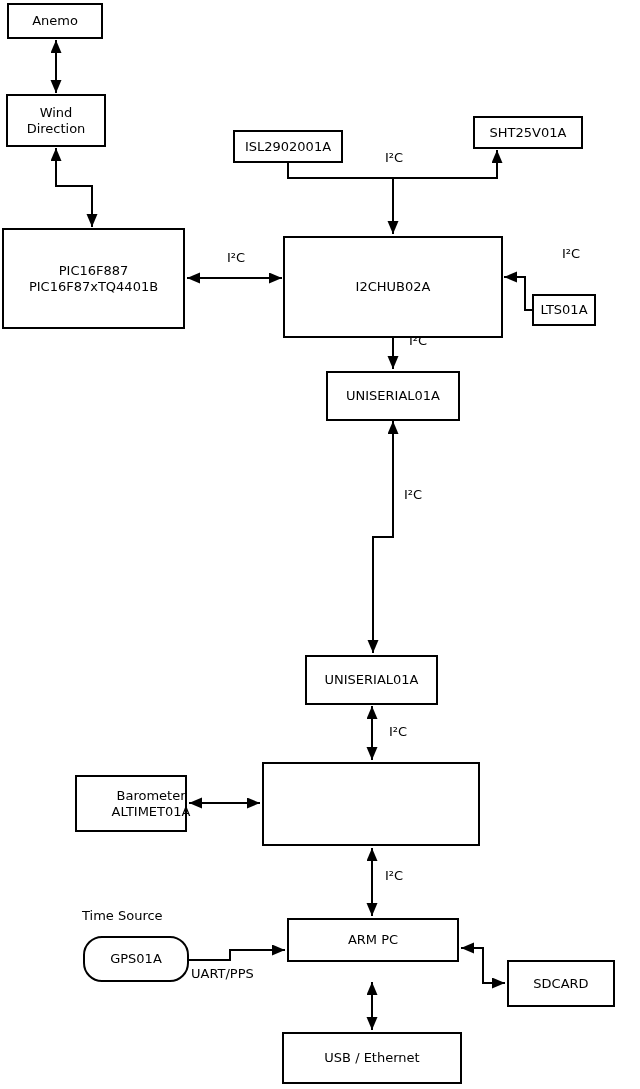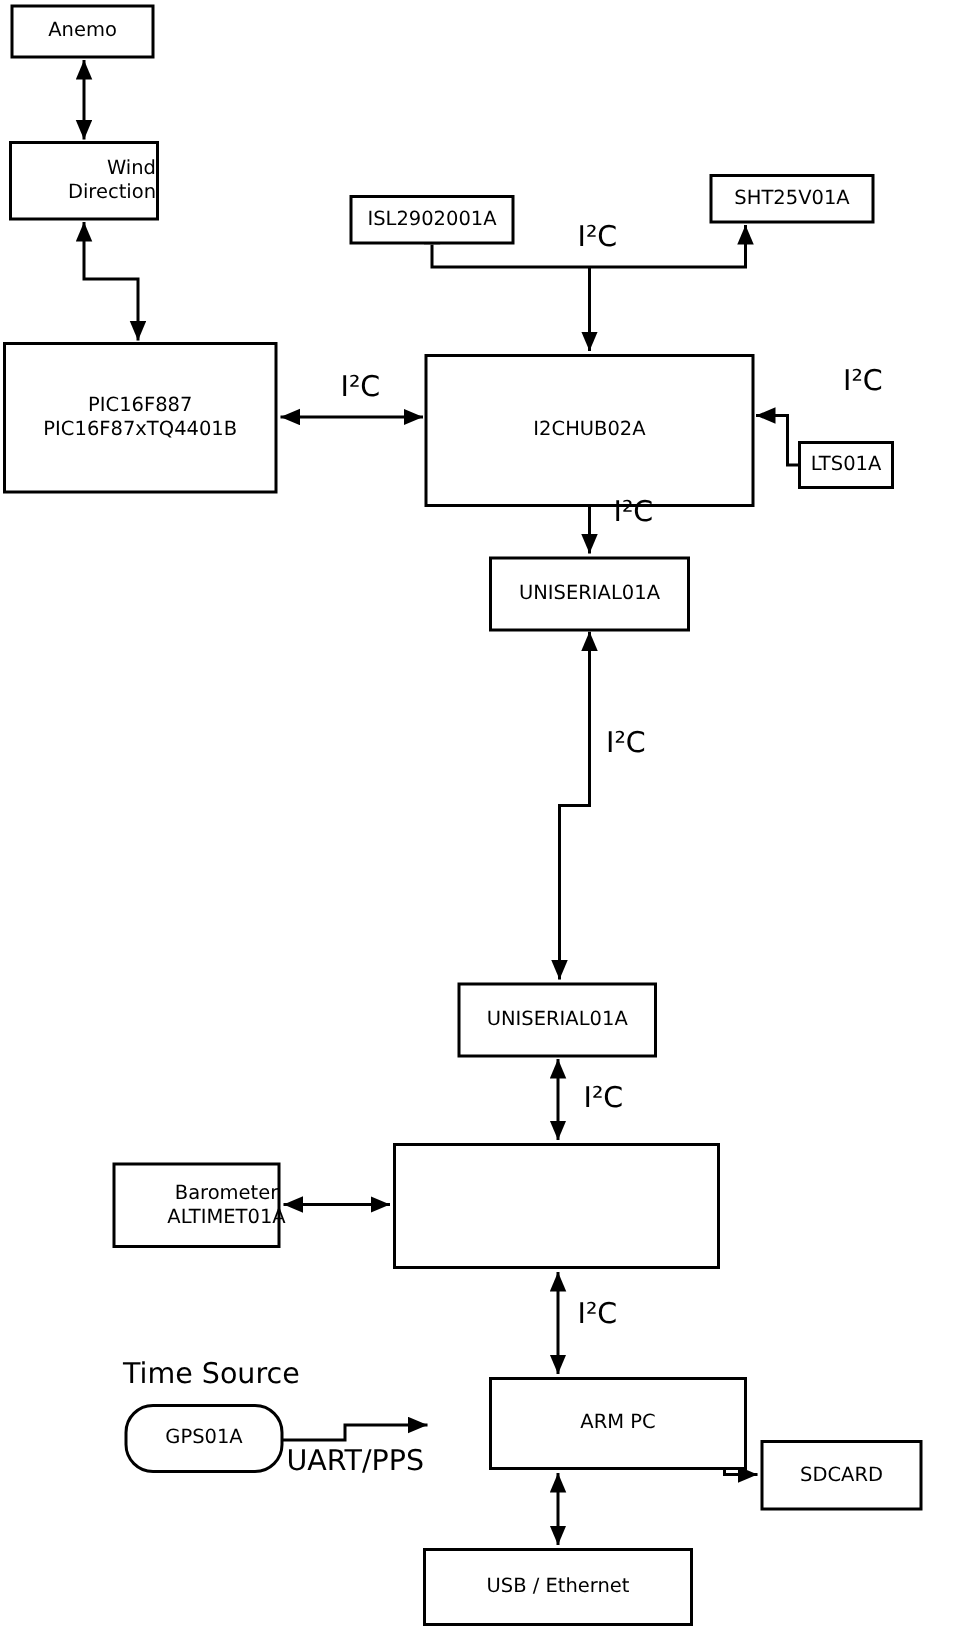--- a/index.html
+++ b/index.html
@@ -10,21 +10,21 @@
   }
   .diagram{position:absolute;left:0;top:0;width:640px;height:1089px;}
   svg.wires{position:absolute;left:0;top:0;width:640px;height:1089px;}
   .box{
     position:absolute;box-sizing:border-box;
     border:2px solid #000;background:#fff;
     display:flex;flex-direction:column;align-items:center;justify-content:center;
     font-size:13px;line-height:16px;text-align:center;white-space:nowrap;
   }
   .lbl{
-    position:absolute;font-size:19px;line-height:14px;white-space:nowrap;
+    position:absolute;font-size:13px;line-height:14px;white-space:nowrap;
   }
 </style>
 </head>
 <body>
 
 <div class="diagram">
 
   <svg class="wires" viewBox="0 0 640 1089" xmlns="http://www.w3.org/2000/svg">
     <defs>
       <marker id="mE" markerUnits="userSpaceOnUse" markerWidth="14" markerHeight="12" refX="13" refY="5.5" orient="auto">
@@ -49,21 +49,21 @@
       <path d="M 174,960 L 230,960 L 230,950 L 285,950" marker-end="url(#mE)"></path>
       <path d="M 461,948 L 483,948 L 483,983 L 505,983" marker-start="url(#mS)" marker-end="url(#mE)"></path>
       <path d="M 372,982 L 372,1030" marker-start="url(#mS)" marker-end="url(#mE)"></path>
     </g>
   </svg>
 
   <div class="box" style="left:7px;top:3px;width:96px;height:36px;text-align:center;">
     <span>Anemo</span>
   </div>
 
-  <div class="box" style="left:6px;top:94px;width:100px;height:53px;align-items:flex-end;">
+  <div class="box" style="left:6px;top:94px;width:100px;height:53px;">
     <span>Wind</span>
     <span>Direction</span>
   </div>
 
   <div class="box" style="left:2px;top:228px;width:183px;height:101px;">
     <span>PIC16F887</span>
     <span>PIC16F87xTQ4401B</span>
   </div>
 
   <div class="box" style="left:233px;top:116px;width:110px;height:33px;margin-top:14px;">
@@ -96,21 +96,21 @@
 
   <div class="box" style="left:75px;top:775px;width:112px;height:57px;padding-left:40px;">
     <span>Barometer</span>
     <span>ALTIMET01A</span>
   </div>
 
   <div class="box" style="left:83px;top:936px;width:106px;height:46px;border-radius:19px;">
     <span>GPS01A</span>
   </div>
 
-  <div class="box" style="left:287px;top:918px;width:172px;height:62px;margin-left:39px;">
+  <div class="box" style="left:287px;top:918px;width:172px;height:44px;">
     <span>ARM PC</span>
   </div>
 
   <div class="box" style="left:507px;top:960px;width:108px;height:47px;">
     <span>SDCARD</span>
   </div>
 
   <div class="box" style="left:282px;top:1032px;width:180px;height:52px;">
     <span>USB / Ethernet</span>
   </div>

